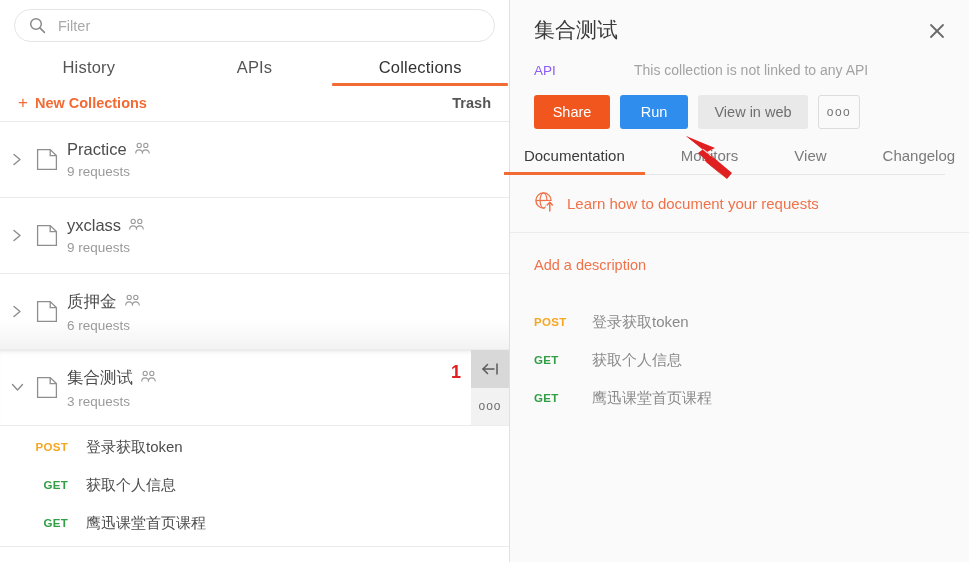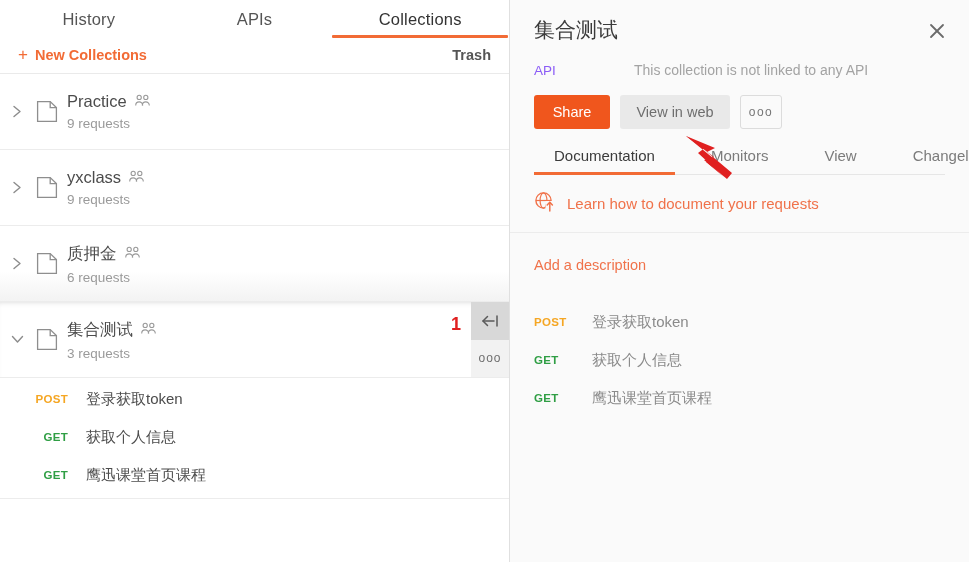--- a/index.html
+++ b/index.html
@@ -125,21 +125,21 @@
   .btn-share { background: #f0561d; color: #fff; width: 76px; }
   .btn-run { background: #2e8ded; color: #fff; width: 68px; }
   .btn-web { background: #e9e9e9; color: #6e6e6e; width: 110px; }
   .btn-more {
     background: #fafafa; border: 1px solid #dcdcdc; color: #777;
     width: 42px; font-size: 12px; letter-spacing: 1.5px;
   }
 
   .detail-tabs {
     display: flex; align-items: flex-end; gap: 16px;
-    margin-top: 18px; border-bottom: 1px solid #e6e6e6; padding-left: 0;
+    margin-top: 18px; border-bottom: 1px solid #e6e6e6; padding-left: 0; justify-content: center;
   }
   .dtab {
     font-size: 15px; color: #7b7b7b; padding: 0 20px 10px 20px;
     position: relative; cursor: pointer;
   }
   .dtab.active { color: #3b3b3b; }
   .dtab.active::after {
     content: ""; position: absolute; left: 0; right: 0; bottom: -1px;
     height: 3px; background: #f26b35;
   }
@@ -159,20 +159,31 @@
   
   .arrow-annot { position: absolute; left: 680px; top: 132px; pointer-events: none; }
 </style>
 </head>
 <body>
 
 <div class="app">
 
   <div class="sidebar">
 
+    <div class="search-wrap">
+      <div class="search-box">
+        <span class="mag">
+          <svg width="17" height="17" viewBox="0 0 17 17">
+            <circle cx="7" cy="7" r="5.3" fill="none" stroke="#8a8a8a" stroke-width="1.5"></circle>
+            <line x1="10.9" y1="10.9" x2="15.4" y2="15.4" stroke="#8a8a8a" stroke-width="1.6" stroke-linecap="round"></line>
+          </svg>
+        </span>
+        <input class="search-input" placeholder="Filter" style="">
+      </div>
+    </div>
 
     <div class="tabs">
       <div class="tab">History</div>
       <div class="tab">APIs</div>
       <div class="tab active">Collections</div>
     </div>
 
     <div class="subbar">
       <div class="new-collection">
         <span class="plus">+</span>
@@ -338,20 +349,21 @@
         </svg>
       </div>
 
       <div class="api-line">
         <span class="api-label">API</span>
         <span class="api-value">This collection is not linked to any API</span>
       </div>
 
       <div class="btn-row">
         <button class="btn btn-share">Share</button>
+        <button class="btn btn-run">Run</button>
         <button class="btn btn-web">View in web</button>
         <button class="btn btn-more">ooo</button>
       </div>
 
       <div class="detail-tabs">
         <div class="dtab active">Documentation</div>
         <div class="dtab">Monitors</div>
         <div class="dtab">View</div>
         <div class="dtab">Changelog</div>
       </div>

